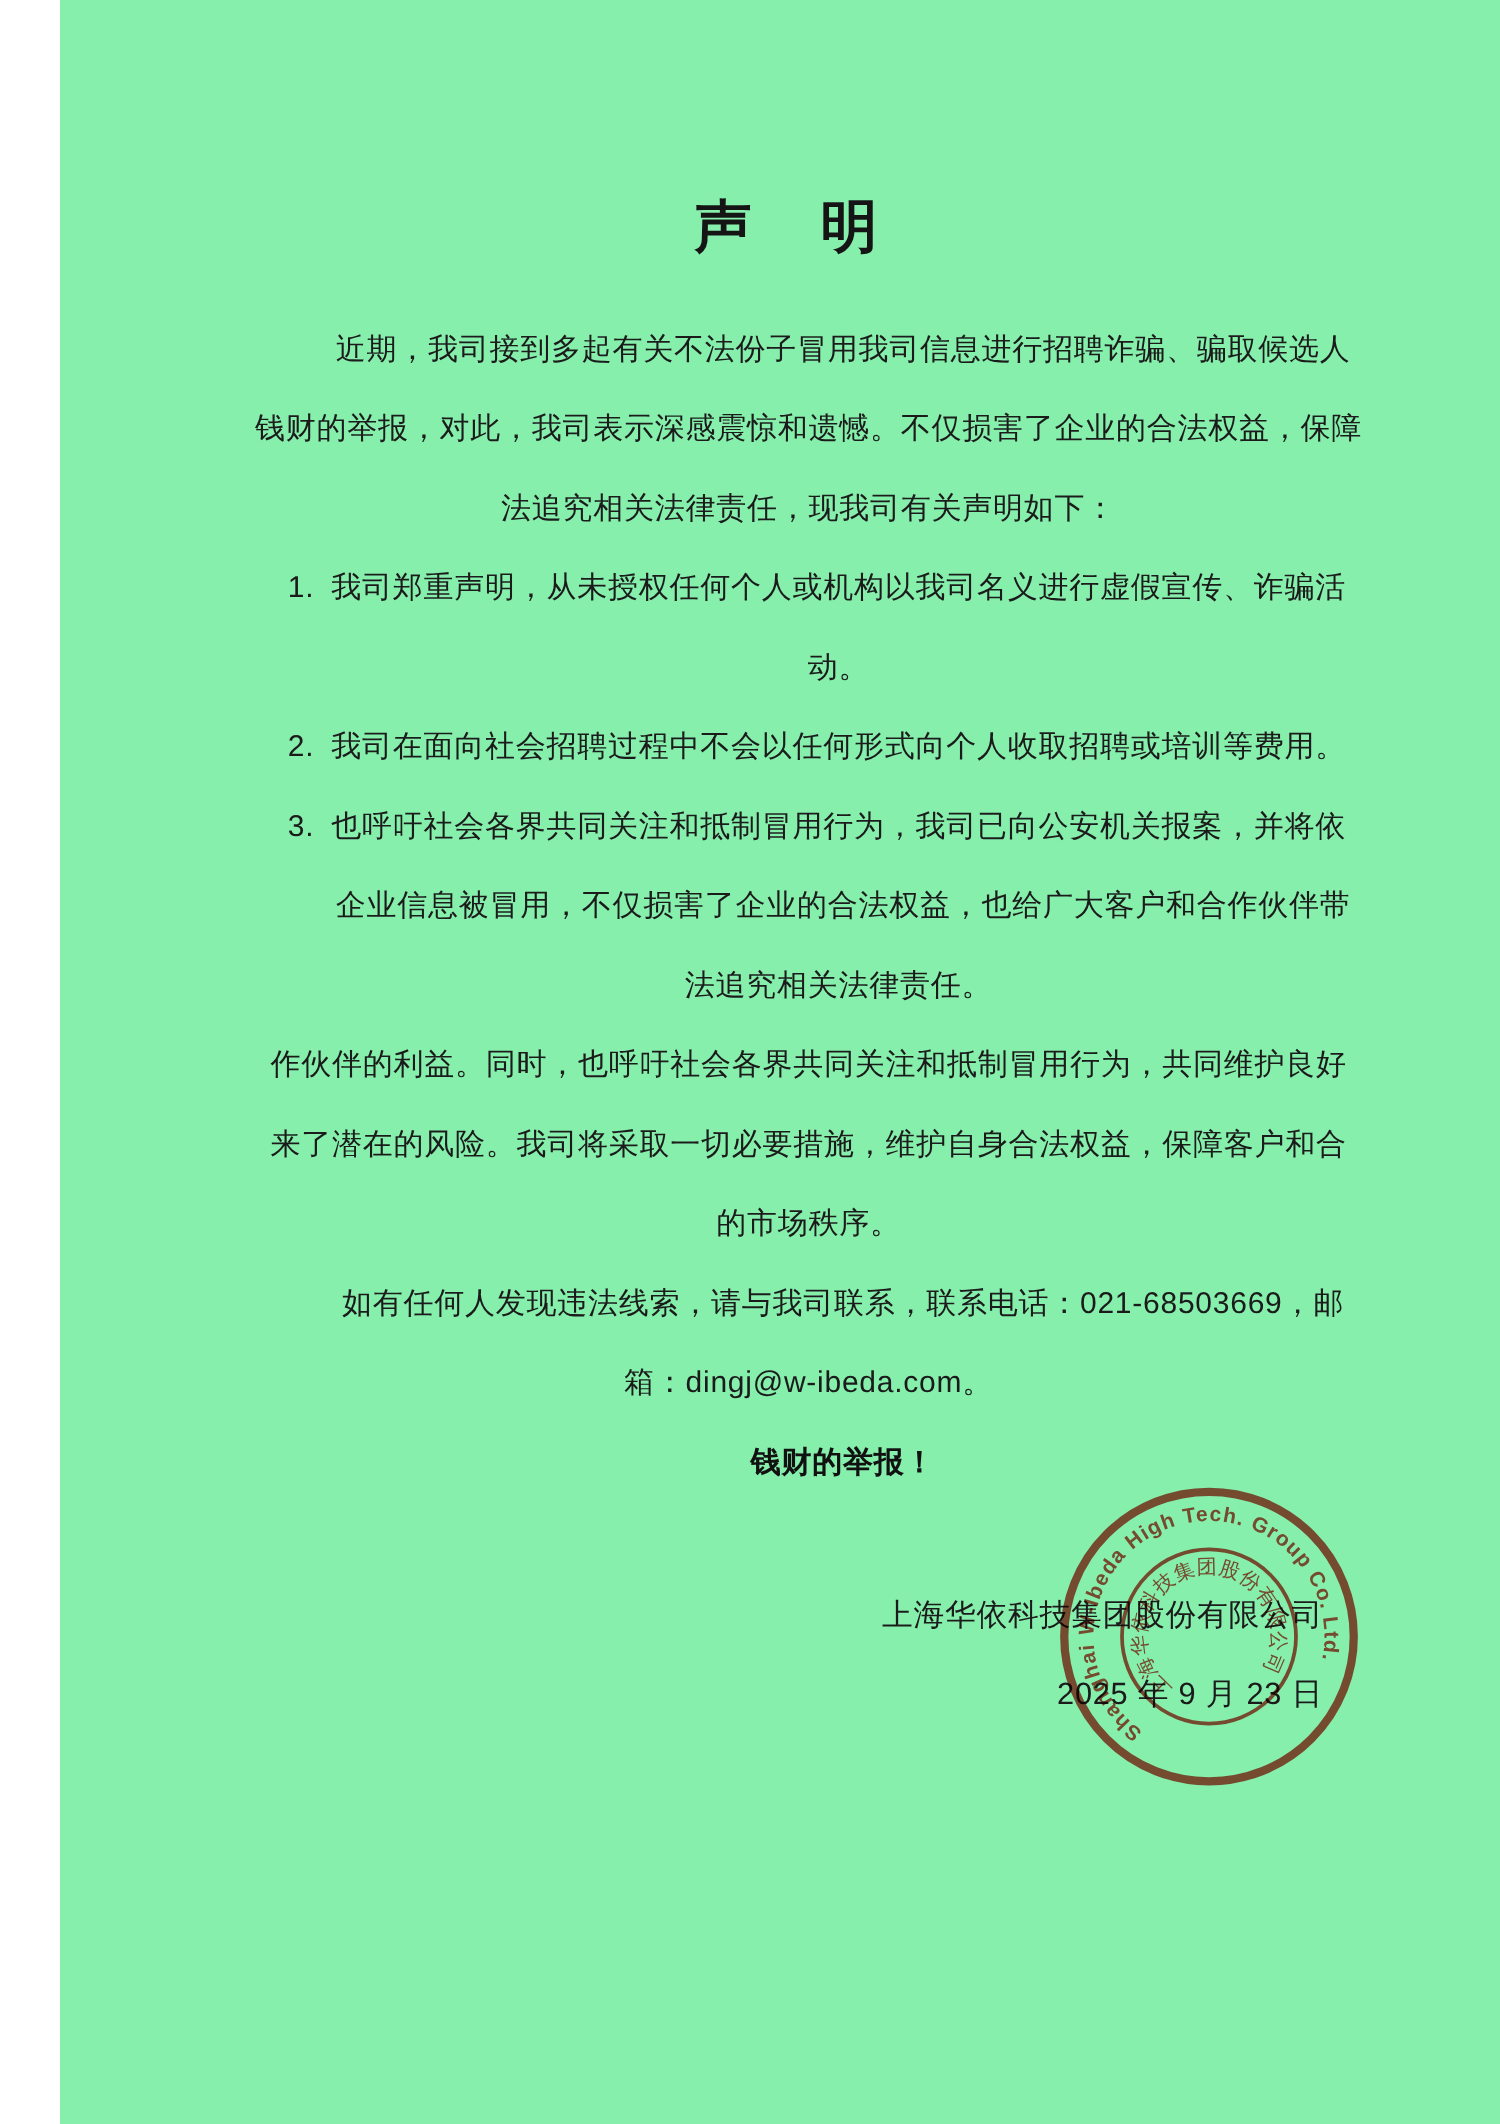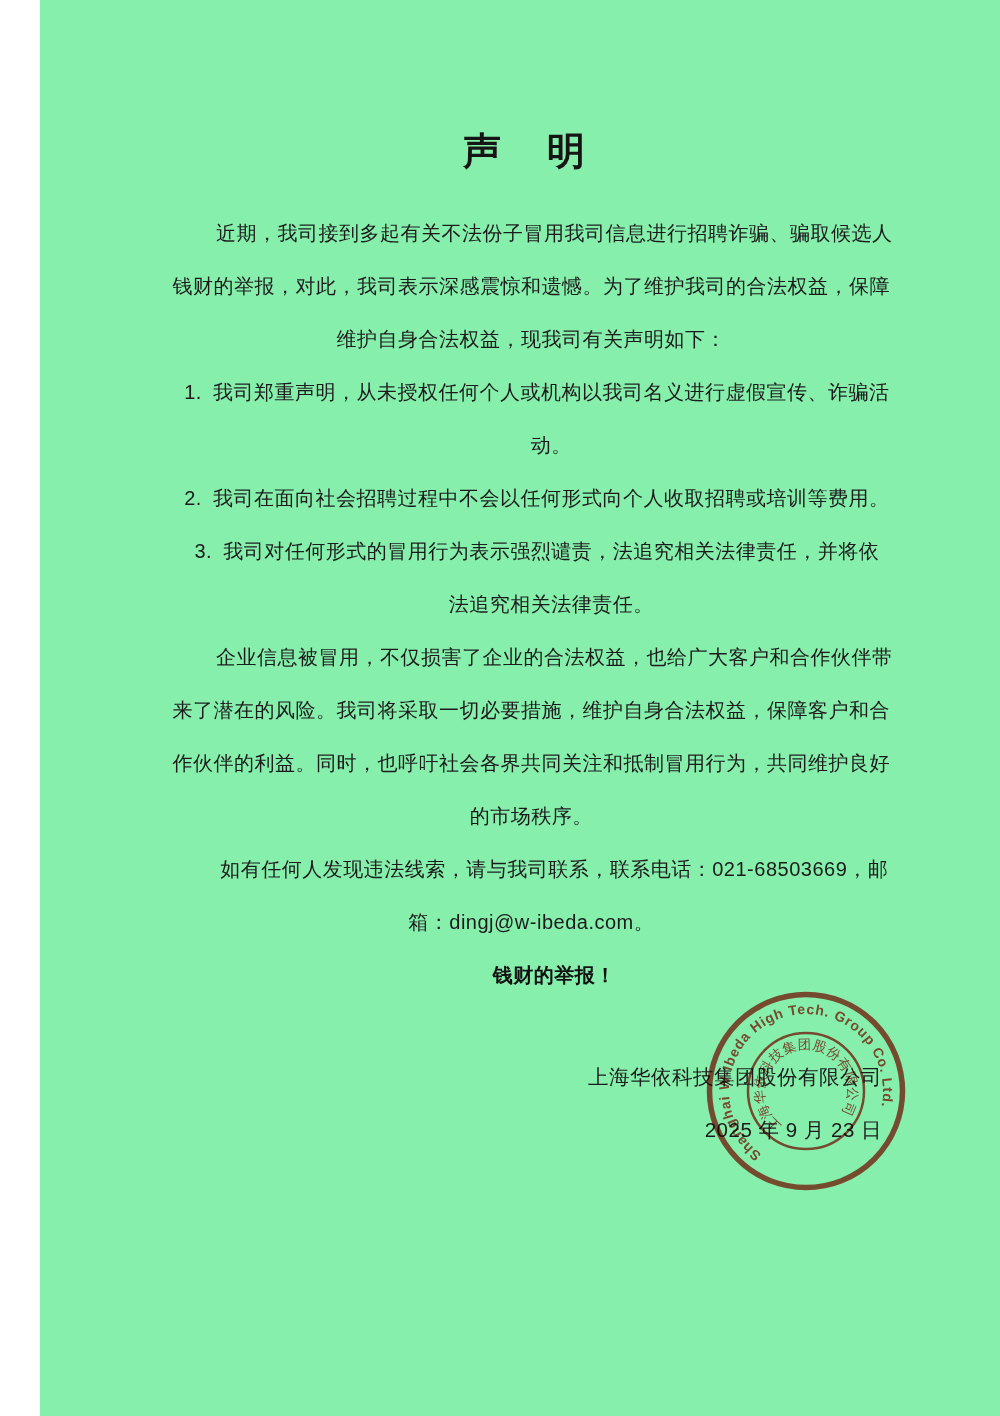--- a/index.html
+++ b/index.html
@@ -72,48 +72,48 @@
 
 <div class="page">
 
   <div class="doc-title">声　明</div>
 
   <div class="body-lines">
       <div class="line indent">
       <span class="text">近期，我司接到多起有关不法份子冒用我司信息进行招聘诈骗、骗取候选人</span>
     </div>
       <div class="line">
-      <span class="text">钱财的举报，对此，我司表示深感震惊和遗憾。为了维护我司的合法权益，保障</span>
+      <span class="text">钱财的举报，对此，我司表示深感震惊和遗憾。不仅损害了企业的合法权益，保障</span>
     </div>
       <div class="line">
-      <span class="text">维护自身合法权益，现我司有关声明如下：</span>
+      <span class="text">法追究相关法律责任，现我司有关声明如下：</span>
     </div>
       <div class="line">
       <span class="marker">1.</span><span class="text">我司郑重声明，从未授权任何个人或机构以我司名义进行虚假宣传、诈骗活</span>
     </div>
       <div class="line cont">
       <span class="text">动。</span>
     </div>
       <div class="line">
       <span class="marker">2.</span><span class="text">我司在面向社会招聘过程中不会以任何形式向个人收取招聘或培训等费用。</span>
     </div>
       <div class="line">
-      <span class="marker">3.</span><span class="text">我司对任何形式的冒用行为表示强烈谴责，法追究相关法律责任，并将依</span>
+      <span class="marker">3.</span><span class="text">也呼吁社会各界共同关注和抵制冒用行为，我司已向公安机关报案，并将依</span>
+    </div>
+      <div class="line indent">
+      <span class="text">企业信息被冒用，不仅损害了企业的合法权益，也给广大客户和合作伙伴带</span>
     </div>
       <div class="line cont">
       <span class="text">法追究相关法律责任。</span>
     </div>
-      <div class="line indent">
-      <span class="text">企业信息被冒用，不仅损害了企业的合法权益，也给广大客户和合作伙伴带</span>
+      <div class="line">
+      <span class="text">作伙伴的利益。同时，也呼吁社会各界共同关注和抵制冒用行为，共同维护良好</span>
     </div>
       <div class="line">
       <span class="text">来了潜在的风险。我司将采取一切必要措施，维护自身合法权益，保障客户和合</span>
-    </div>
-      <div class="line">
-      <span class="text">作伙伴的利益。同时，也呼吁社会各界共同关注和抵制冒用行为，共同维护良好</span>
     </div>
       <div class="line">
       <span class="text">的市场秩序。</span>
     </div>
       <div class="line indent">
       <span class="text">如有任何人发现违法线索，请与我司联系，联系电话：021-68503669，邮</span>
     </div>
       <div class="line">
       <span class="text">箱：dingj@w-ibeda.com。</span>
     </div>

